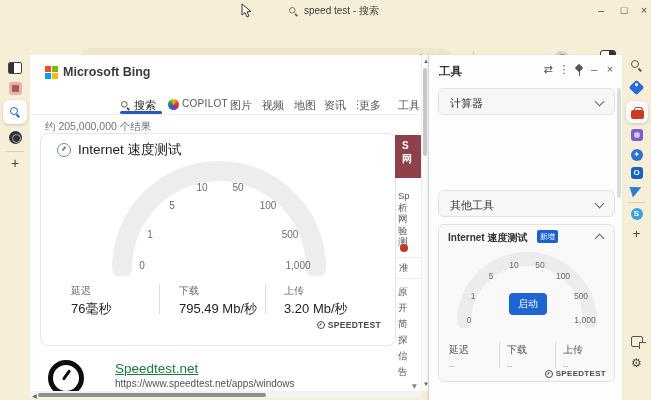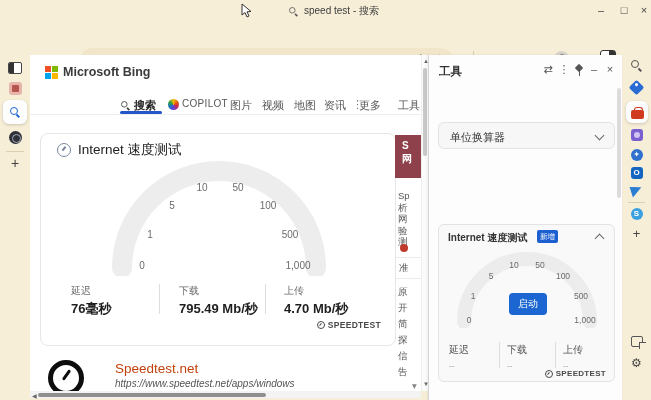--- a/index.html
+++ b/index.html
@@ -75,31 +75,31 @@
 
   .speed-card { position:absolute; left:10px; top:78px; width:356px; height:213px; border:1px solid #e6e6e6; border-radius:8px; background:#fff; }
   .card-fav { position:absolute; left:16px; top:9px; width:14px; height:14px; border-radius:50%; border:1.5px solid #7a8aa0; }
   .card-fav::after { content:""; position:absolute; left:5px; top:2px; width:1.5px; height:5px; background:#7a8aa0; transform:rotate(40deg); }
   .card-title { position:absolute; left:37px; top:7px; font-size:13.5px; color:#202020; }
   .gauge { position:absolute; }
   .gauge svg { position:absolute; left:0; top:0; }
   .glabel { position:absolute; transform:translate(-50%,-50%); color:#6b6b6b; }
   .run-btn { position:absolute; background:#1b66d1; color:#fff; border:none; border-radius:4px; font-size:10.5px; }
   .metric-lbl { font-size:10px; color:#6b6b6b; }
-  .metric-val { font-size:13px; color:#1f1f1f; margin-top:2px;font-weight:bold; }
+  .metric-val { font-size:13px; color:#1f1f1f; margin-top:2px; }
   .metric-sep { position:absolute; width:1px; background:#ddd; }
   .attr { position:absolute; display:flex; align-items:center; gap:3px; font-size:8.5px; font-weight:bold; color:#4a4a4a; letter-spacing:.3px; }
   .attr-i { width:8px; height:8px; border-radius:50%; border:1.3px solid #4a4a4a; position:relative; }
   .attr-i::after { content:""; position:absolute; left:2.5px; top:1px; width:1px; height:3px; background:#4a4a4a; transform:rotate(40deg); }
 
   .more-pill { position:absolute; left:146px; top:291px; width:76px; height:18px; background:#1b66d1; border-radius:9px; color:#fff; font-size:9.5px; display:flex; align-items:center; justify-content:center; gap:4px; border:none; }
   .st-logo { position:absolute; left:18px; top:305px; width:36px; height:36px; border-radius:50%; border:5px solid #0d0d0d; background:#fff; }
   .st-logo::after { content:""; position:absolute; left:12px; top:4px; width:3px; height:12px; background:#0d0d0d; border-radius:2px; transform:rotate(35deg); }
-  .res-title { position:absolute; left:85px; top:306px; font-size:13.5px; color:#c2410c; }
-  .res-url { position:absolute; left:85px; top:323px; font-size:10px; color:#545454;font-style:italic; }
+  .res-title { position:absolute; left:85px; top:306px; font-size:13.5px; color:#15803d;text-decoration:underline; }
+  .res-url { position:absolute; left:85px; top:323px; font-size:10px; color:#545454; }
 
   
   .serp-ad { position:absolute; left:395px; top:135px; width:26px; height:43px; background:#8e414b; color:#fff; font-size:10px; font-weight:bold; padding:4px 0 0 7px; line-height:13px; white-space:pre-line; }
   .frag { position:absolute; font-size:9.5px; color:#555; white-space:pre-line; line-height:11.5px; }
   .frag-ico { position:absolute; left:400px; top:244px; width:8px; height:8px; border-radius:50%; background:#c0392b; }
   .frag-div { position:absolute; left:396px; width:25px; height:1px; background:#ececec; }
 
   
   .vscroll { position:absolute; left:421px; top:55px; width:7px; height:336px; background:#fbfbfb; border-left:1px solid #efefef; }
   .vthumb { position:absolute; left:422.5px; top:68px; width:4px; height:88px; background:#c8c8c8; border-radius:2px; }
@@ -185,33 +185,34 @@
     <div class="ms-logo">
       <i style="background:#f25022"></i>
         <i style="background:#7fba00"></i>
         <i style="background:#00a4ef"></i>
         <i style="background:#ffb900"></i>
     </div>
     <div class="logo-text">Microsoft Bing</div>
 
 
     <span class="mag small" style="position:absolute;left:90px;top:45px;color:#333"></span>
-    <span class="tab-lbl" style="left:104px;color:#222;font-weight:bold">搜索</span>
+    <span class="tab-lbl" style="left:104px;color:#222;font-weight:normal">搜索</span>
     <span class="copilot-i" style="position:absolute;left:138px;top:44px"></span>
     <span class="tab-lbl" style="left:152px;font-size:10px;letter-spacing:.3px">COPILOT</span>
     <span class="tab-lbl" style="left:200px">图片</span>
     <span class="tab-lbl" style="left:232px">视频</span>
     <span class="tab-lbl" style="left:264px">地图</span>
     <span class="tab-lbl" style="left:294px">资讯</span>
     <span class="tab-lbl" style="left:322px;color:#777">⋮</span>
     <span class="tab-lbl" style="left:329px">更多</span>
     <span class="tab-lbl" style="left:368px">工具</span>
     <div class="tabs-underline"></div>
     <div class="tabs-div"></div>
 
+    <div class="results-count">约 205,000,000 个结果</div>
 
     <div class="speed-card">
       <span class="card-fav"></span>
       <span class="card-title">Internet 速度测试</span>
 
       <div class="gauge" style="left:63px;top:27px;width:230px;height:115px">
         <svg width="230" height="115" viewBox="0 0 230 115">
           <path d="M 18 107 A 97 97 0 0 1 212 107" stroke="#ededed" stroke-width="20" fill="none" stroke-linecap="round"></path>
         </svg>
         <span class="glabel" style="left:38px;top:104px;font-size:10px">0</span>
@@ -229,21 +230,21 @@
         <div class="metric-val">76毫秒</div>
       </div>
       <div class="metric-sep" style="left:118px;top:150px;height:30px"></div>
       <div class="abs" style="left:138px;top:150px">
         <div class="metric-lbl">下载</div>
         <div class="metric-val">795.49 Mb/秒</div>
       </div>
       <div class="metric-sep" style="left:224px;top:150px;height:30px"></div>
       <div class="abs" style="left:243px;top:150px">
         <div class="metric-lbl">上传</div>
-        <div class="metric-val">4.70 Mb/秒</div>
+        <div class="metric-val">3.20 Mb/秒</div>
       </div>
 
       <div class="attr" style="right:14px;top:186px">
         <span class="attr-i"></span>
         <span>SPEEDTEST</span>
       </div>
     </div>
 
 
     <div class="st-logo"></div>
@@ -281,22 +282,26 @@
   <div class="hthumb"></div>
 
   <div class="panel">
     <div class="panel-title">工具</div>
     <div class="ph-glyph" style="left:112px">⇄</div>
     <div class="ph-glyph" style="left:128px">⋮</div>
     <div class="pin-i" style="left:145px"></div>
     <div class="ph-glyph" style="left:158px">–</div>
     <div class="ph-glyph" style="left:174px">×</div>
 
-    <div class="acc" style="top:67px">
-      <span class="acc-lbl">单位换算器</span>
+    <div class="acc" style="top:33px">
+      <span class="acc-lbl">计算器</span>
+      <span class="chev down acc-chev"></span>
+    </div>
+    <div class="acc" style="top:135px">
+      <span class="acc-lbl">其他工具</span>
       <span class="chev down acc-chev"></span>
     </div>
 
     <div class="exp-card">
       <span class="exp-title">Internet 速度测试</span>
       <span class="badge">新增</span>
       <span class="chev up acc-chev" style="top:10px"></span>
 
       <div class="gauge" style="left:13px;top:25px;width:150px;height:78px">
         <svg width="150" height="78" viewBox="0 0 150 78">

